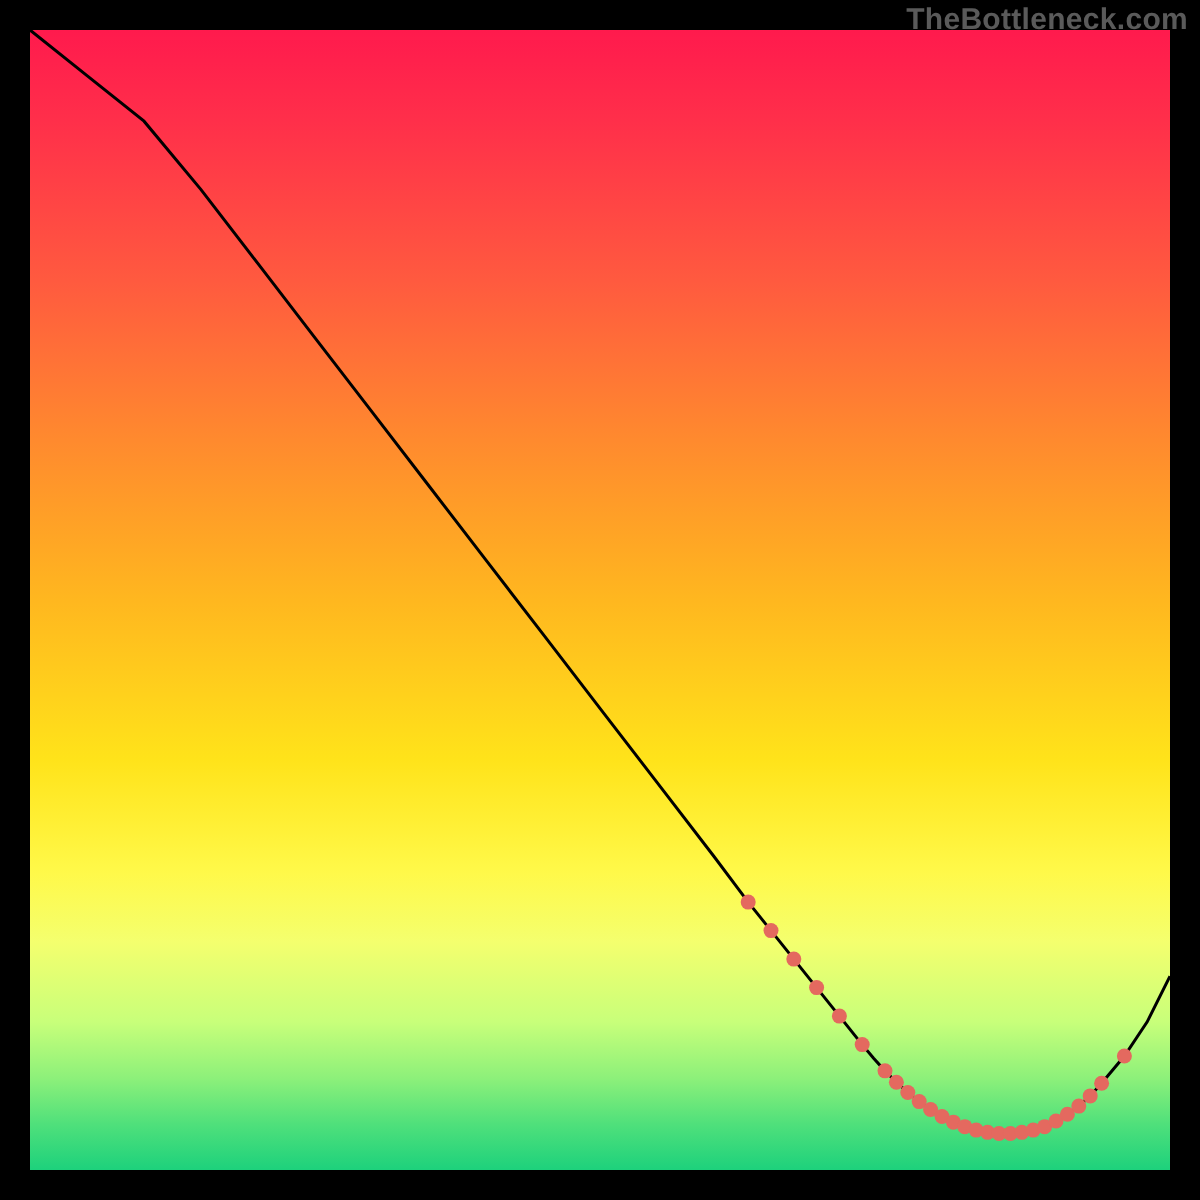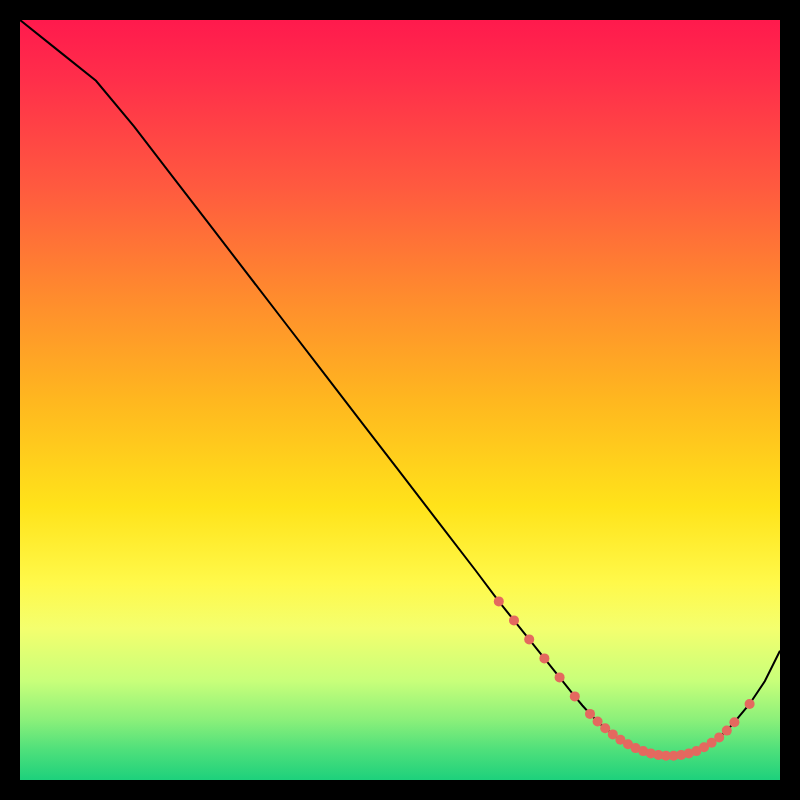--- a/index.html
+++ b/index.html
@@ -98,13 +98,14 @@
           <circle cx="676.4" cy="731.1" r="5" class="marker"></circle>
           <circle cx="684.0" cy="727.3" r="5" class="marker"></circle>
           <circle cx="691.6" cy="722.8" r="5" class="marker"></circle>
           <circle cx="699.2" cy="717.4" r="5" class="marker"></circle>
           <circle cx="706.8" cy="710.6" r="5" class="marker"></circle>
           <circle cx="714.4" cy="702.2" r="5" class="marker"></circle>
           <circle cx="729.6" cy="684.0" r="5" class="marker"></circle>
         </g>
     </svg>
   </div>
+  <div class="watermark">TheBottleneck.com</div>
 </div>
 
 </body></html>

